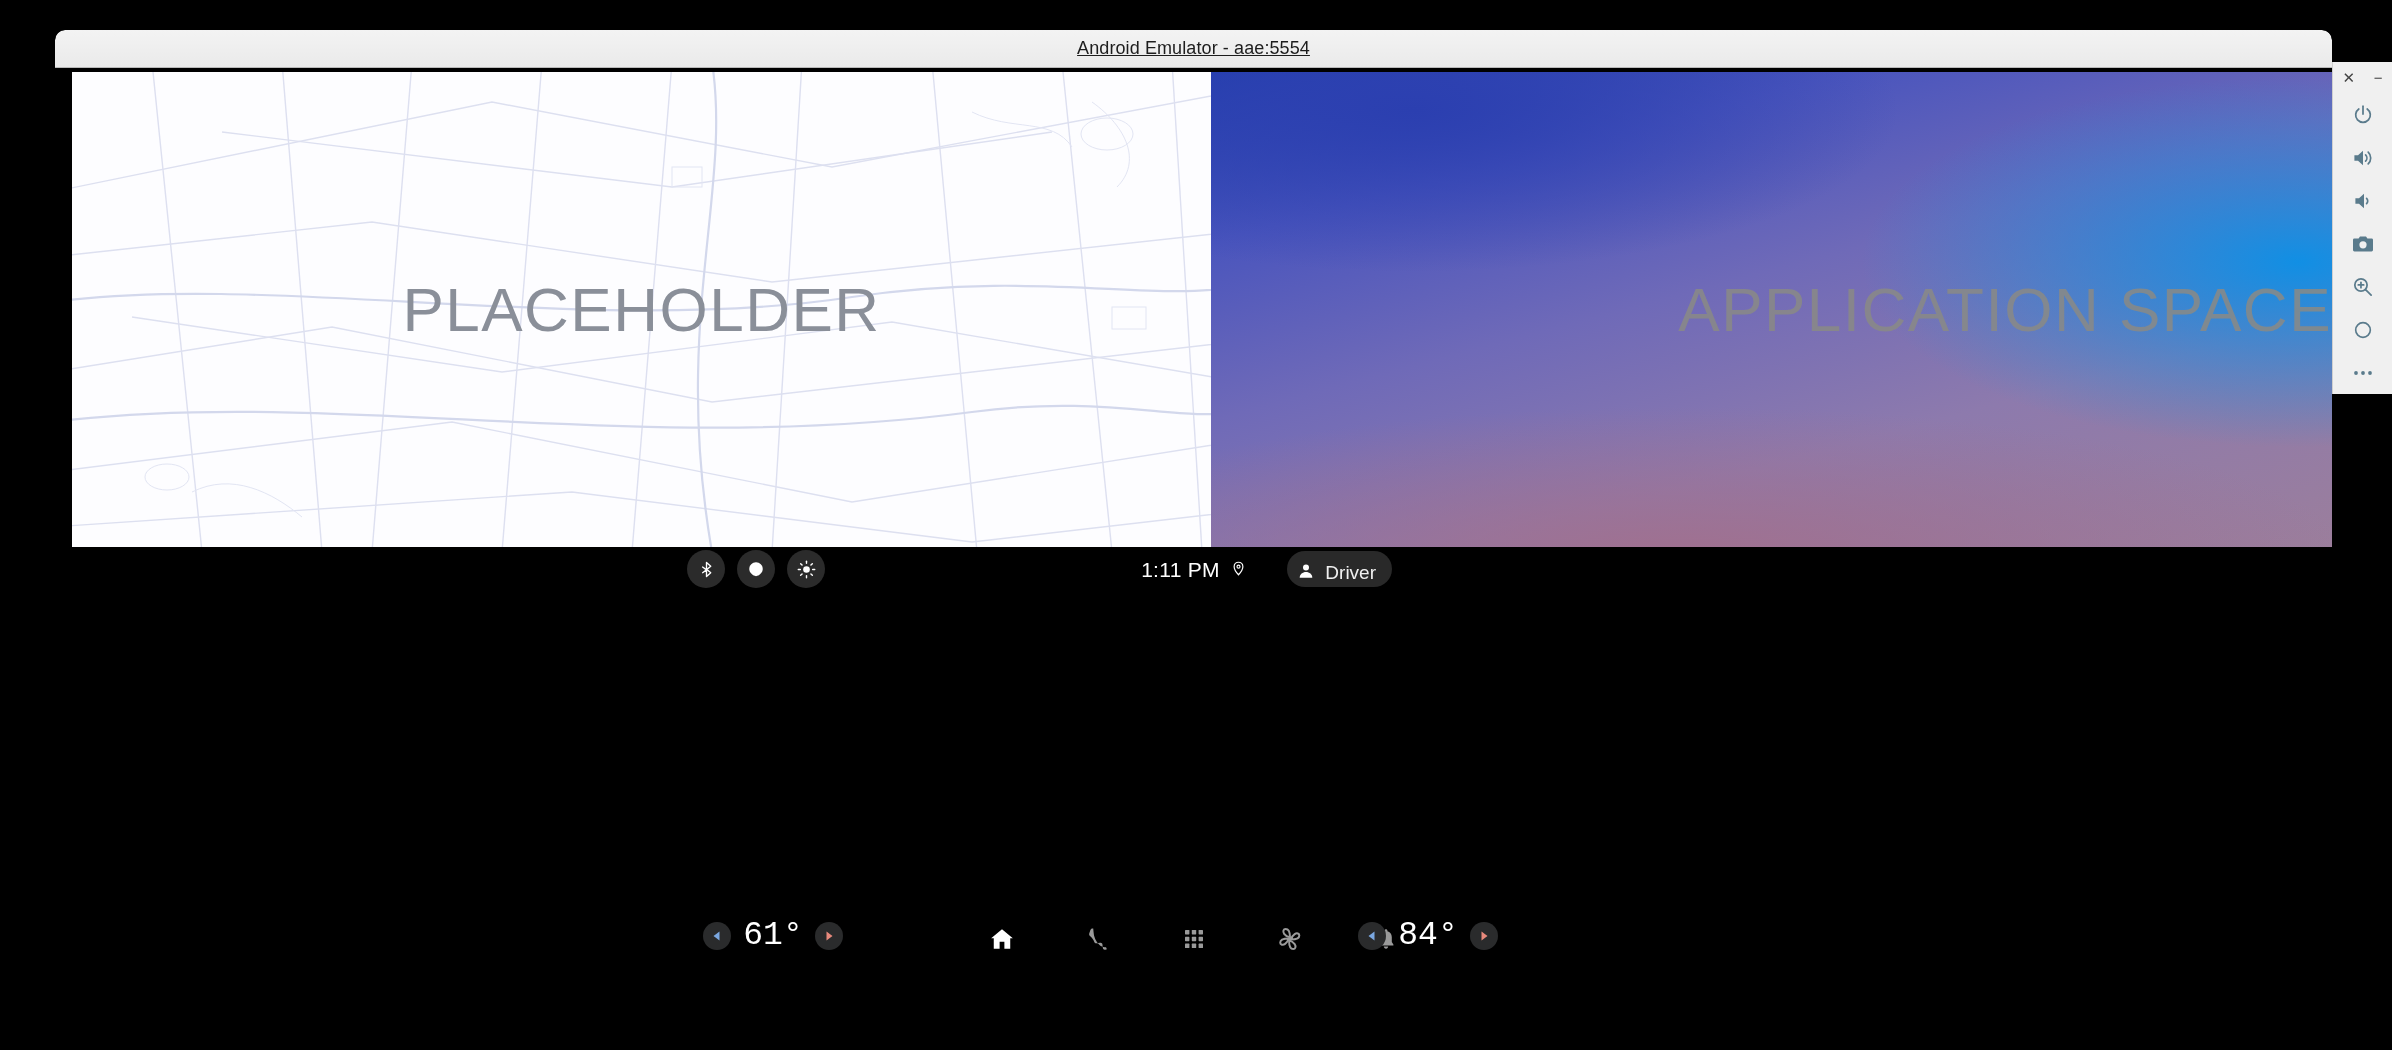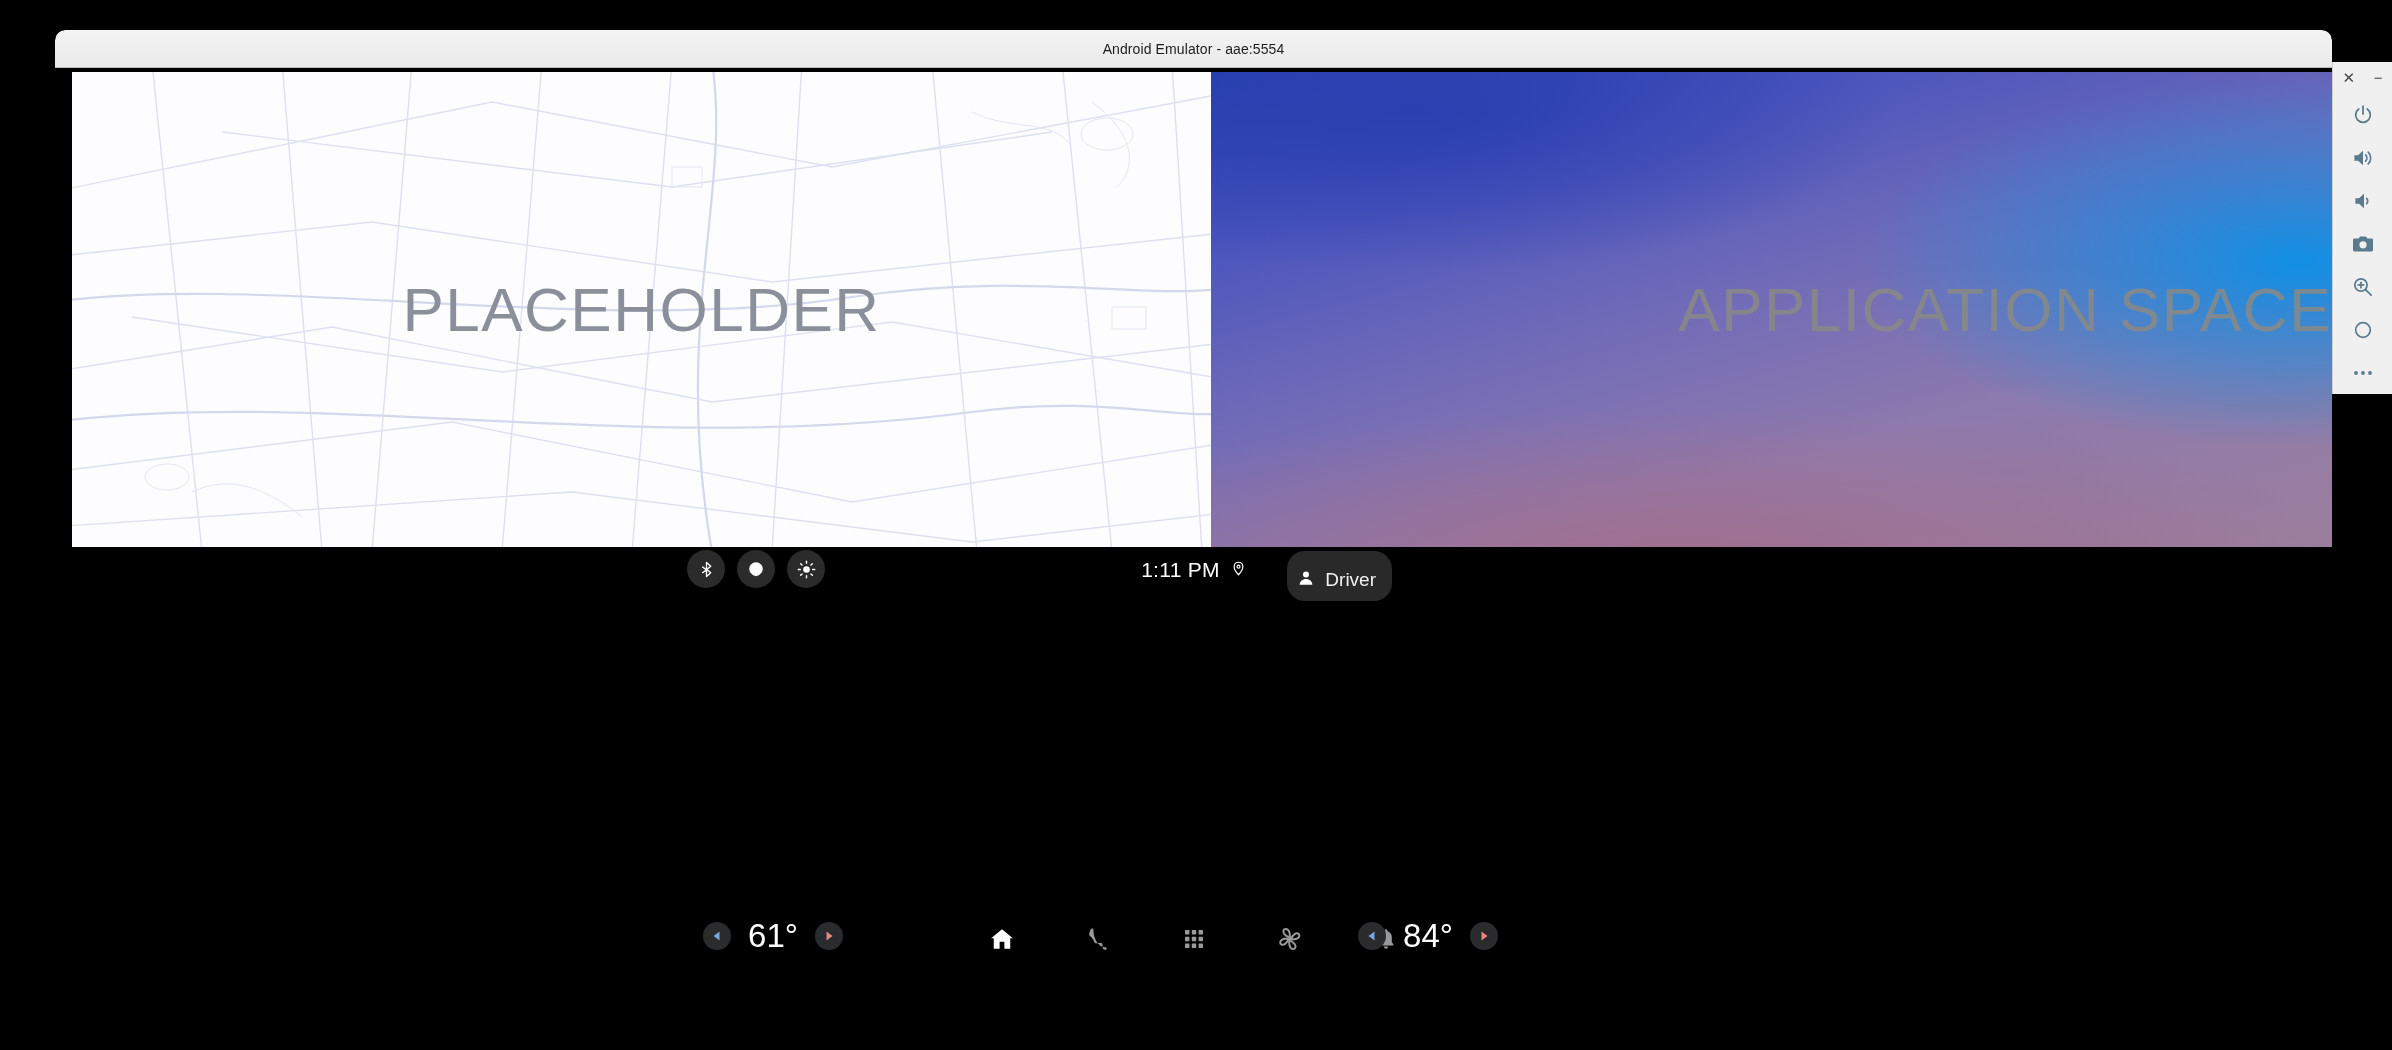--- a/index.html
+++ b/index.html
@@ -21,21 +21,21 @@
   }
   #title-bar {
     position: absolute; left: 0; top: 0;
     width: 100%; height: 38px;
     background: linear-gradient(#f3f3f3, #eaeaea);
     border-top-left-radius: 10px; border-top-right-radius: 10px;
     border-bottom: 1px solid #b9b9b9;
     display: flex; align-items: center; justify-content: center;
   }
   #title-bar .title {
-    font-size: 14px; color: #1d1d1d; letter-spacing: .1px;
+    font-size: 18px; color: #1d1d1d; letter-spacing: .1px; text-decoration: underline;
   }
   #device-screen {
     position: absolute; left: 0; top: 42px;
     width: 100%; height: 903px;
     background: #000;
     overflow: hidden;
   }
 
   
   #upper-region {
@@ -95,39 +95,39 @@
   }
   #status-center {
     position: absolute; left: 0; top: 0; width: 100%; height: 46px;
     display: flex; align-items: center; justify-content: center; gap: 11px;
   }
   #clock { color: #fff; font-size: 21px; letter-spacing: .3px; }
   #status-right {
     position: absolute; right: 940px; top: 4px;
   }
   #driver-pill {
-    height: 50px; padding: 8px 16px 0 10px;
+    height: 36px; padding: 8px 16px 0 10px;
     background: #292929; border-radius: 18px;
     display: flex; align-items: center; gap: 10px;
   }
   #driver-pill .label { color: #f0f0f0; font-size: 19px; }
 
   
   #nav-bar {
     position: absolute; left: 0; bottom: 0; width: 100%; height: 72px;
   }
   .temp-control { position: absolute; display: flex; align-items: center; gap: 10px; }
   #temp-left  { left: 648px; top: 14px; }
   #temp-right { left: 1303px; top: 14px; }
   .temp-btn {
     width: 28px; height: 28px; border-radius: 50%;
     background: #2a2b2c;
     display: flex; align-items: center; justify-content: center;
   }
-  .temp-value { color: #fff; font-size: 33px; font-weight: 400; min-width: 64px; text-align: center; }
+  .temp-value { color: #fff; font-size: 33px; font-weight: 400; min-width: 64px; text-align: center; font-family: Liberation Mono, monospace; }
   #nav-icons {
     position: absolute; left: 0; top: 0; width: 100%; height: 72px;
     display: flex; align-items: center; justify-content: center; gap: 60px;
   }
   .nav-icon { width: 36px; height: 36px; display: flex; align-items: center; justify-content: center; }
 
   
   #emu-toolbar {
     position: absolute; left: 2332px; top: 62px;
     width: 60px; height: 332px;

